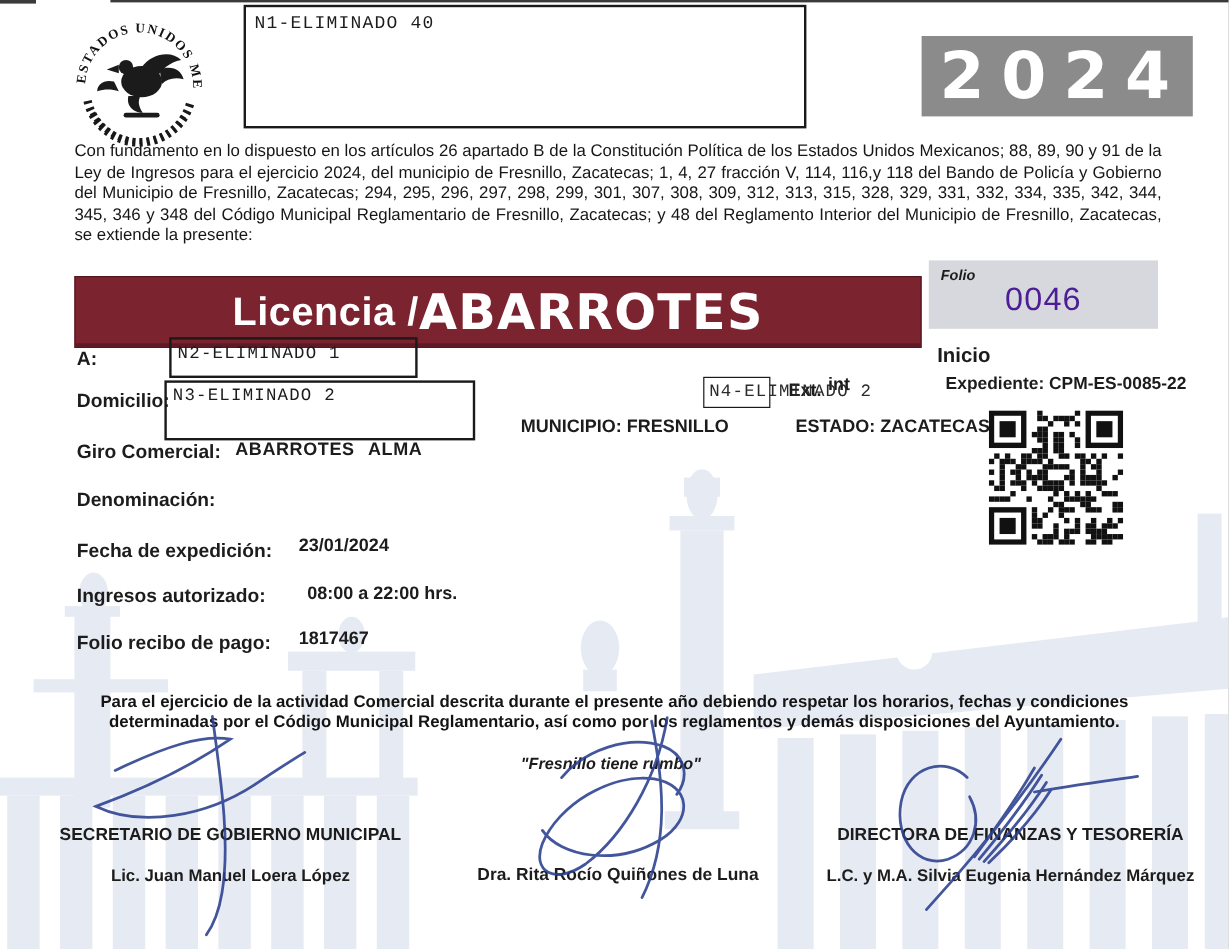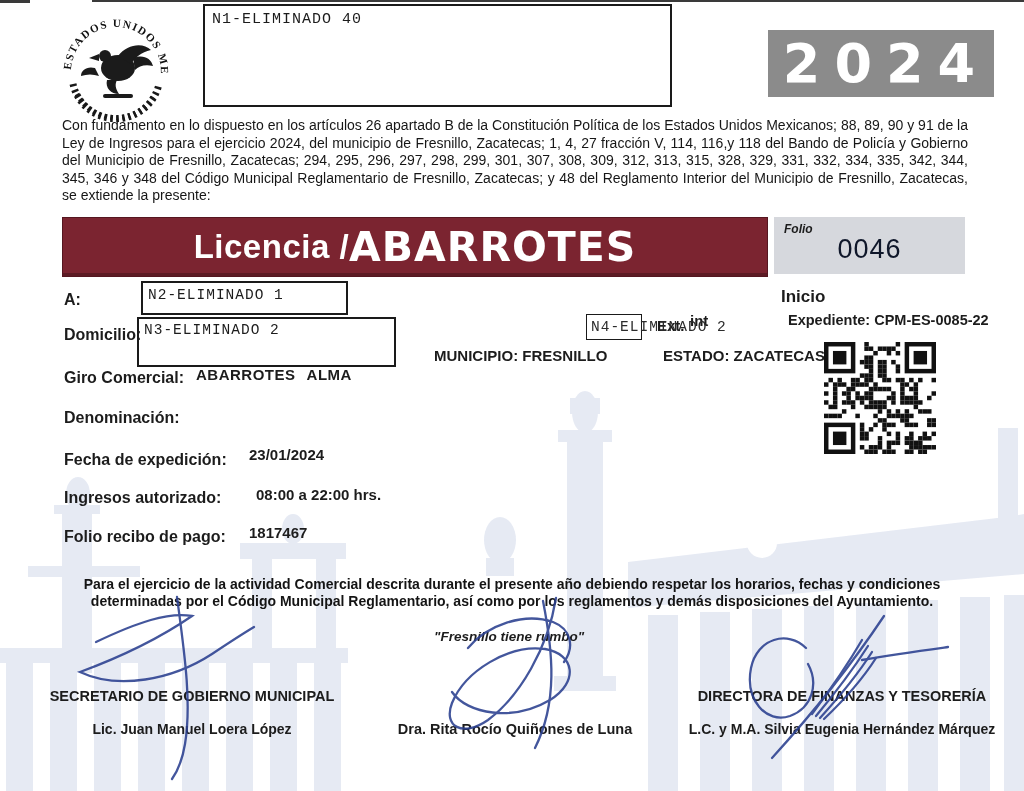--- a/index.html
+++ b/index.html
@@ -26,21 +26,21 @@
   
   #banner{
     background:#7b2430;display:flex;align-items:center;justify-content:center;
     color:#fff;border:1px solid #551620;box-shadow:inset 0 -3px 0 rgba(0,0,0,.25);
   }
   #banner .t1{font-size:33px;font-weight:700;letter-spacing:.5px;}
   #banner .t2{font-size:41px;font-weight:800;letter-spacing:1px;font-family:"DejaVu Sans",sans-serif;}
   
   #folio-box{background:#d6d8dd;}
   #folio-box .folio-label{font-size:12px;font-weight:700;padding:5px 13px 0 10px;font-style:italic;}
-  #folio-box .folio-number{font-size:27px;color:#0f172a;text-align:center;margin-top:-2px;letter-spacing:1px;}
+  #folio-box .folio-number{font-size:27px;color:#4c1d95;text-align:center;margin-top:-2px;letter-spacing:1px;}
   .lbl{font-size:16px;font-weight:600;}
   .val-b{font-weight:700;font-size:15px;}
   .bold-sm{font-weight:700;font-size:15px;}
   #footer-para{
     font-size:14px;font-weight:600;line-height:17px;text-align:center;color:#141414;
   }
   .sig-title{font-weight:700;font-size:14.5px;text-align:center;}
   .sig-name{font-weight:700;font-size:14px;text-align:center;}
   .motto{font-weight:700;font-style:italic;font-size:13.5px;}
   svg{display:block;}
@@ -127,21 +127,21 @@
   </svg>
 
   <div class="abs redbox layer1" style="left:203px;top:4px;width:465px;height:99px;">
     <div class="mono" style="font-size:15px;padding:5px 0 0 7px;letter-spacing:1px;">N1-ELIMINADO 40</div>
   </div>
 
   <div id="year-badge" class="abs layer1" style="left:768px;top:30px;width:216px;height:67px;">2024</div>
 
   <div id="intro" class="abs layer1" style="left:62px;top:117px;width:906px;">Con fundamento en lo dispuesto en los artículos 26 apartado B de la Constitución Política de los Estados Unidos Mexicanos; 88, 89, 90 y 91 de la Ley de Ingresos para el ejercicio 2024, del municipio de Fresnillo, Zacatecas; 1, 4, 27 fracción V, 114, 116,y 118 del Bando de Policía y Gobierno del Municipio de Fresnillo, Zacatecas; 294, 295, 296, 297, 298, 299, 301, 307, 308, 309, 312, 313, 315, 328, 329, 331, 332, 334, 335, 342, 344, 345, 346 y 348 del Código Municipal Reglamentario de Fresnillo, Zacatecas; y 48 del Reglamento Interior del Municipio de Fresnillo, Zacatecas, se extiende la presente:</div>
 
-  <div id="banner" class="abs layer1" style="left:62px;top:217px;width:704px;height:58px;">
+  <div id="banner" class="abs layer1" style="left:62px;top:230px;width:704px;height:58px;">
     <span class="t1">Licencia /</span>
       <span class="t2">ABARROTES</span>
   </div>
 
   <div id="folio-box" class="abs layer1" style="left:774px;top:217px;width:191px;height:57px;">
     <div class="folio-label">Folio</div>
     <div class="folio-number">0046</div>
   </div>
 
   <div class="abs layer1" style="left:781px;top:287px;font-size:17px;font-weight:700;">Inicio</div>

